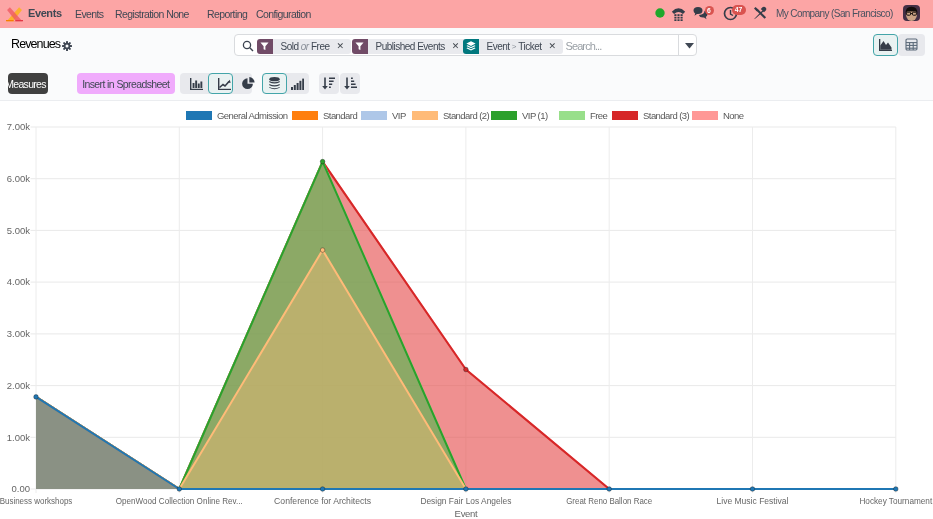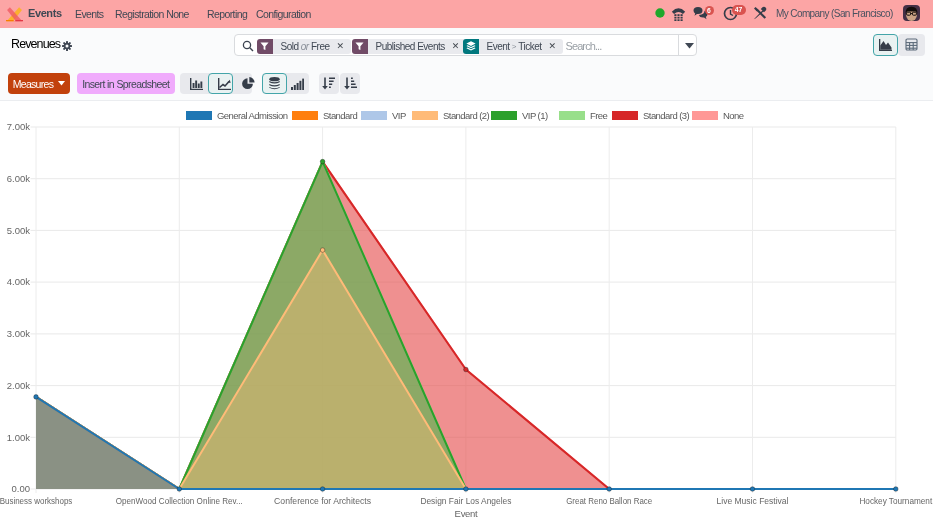--- a/index.html
+++ b/index.html
@@ -244,21 +244,21 @@
       </span>
       <span class="bd">Event&nbsp;<span style="color:#8a9099;font-size:8px">&gt;</span>&nbsp;Ticket<span class="x">✕</span></span>
     </div>
     <span id="ph">Search...</span>
     <div class="abs" style="left:443.5px;top:0;width:1px;height:20px;background:#d9dbde"></div>
     <svg class="abs" style="left:450px;top:8px" width="9" height="6">
         <polygon points="0,0 9,0 4.5,5.5" fill="#404854"></polygon>
       </svg>
   </div>
 
-  <div class="btn" style="left:8px;width:62px;background:#c2410c">
+  <div class="btn" style="left:8px;width:40px;background:#404040">
     <span style="color:#fff;font-size:10.5px;letter-spacing:-0.7px;">Measures</span>
     <svg style="margin-left:5px" width="7" height="5">
         <polygon points="0,0 7,0 3.5,4.5" fill="#fff"></polygon>
       </svg>
   </div>
   <div class="btn" style="left:76.5px;width:98.5px;background:#f0abfc">
     <span style="color:#404854;font-size:10.5px;letter-spacing:-0.6px;">Insert in Spreadsheet</span>
   </div>
 
   <div class="grp" style="left:180px;width:72px">

